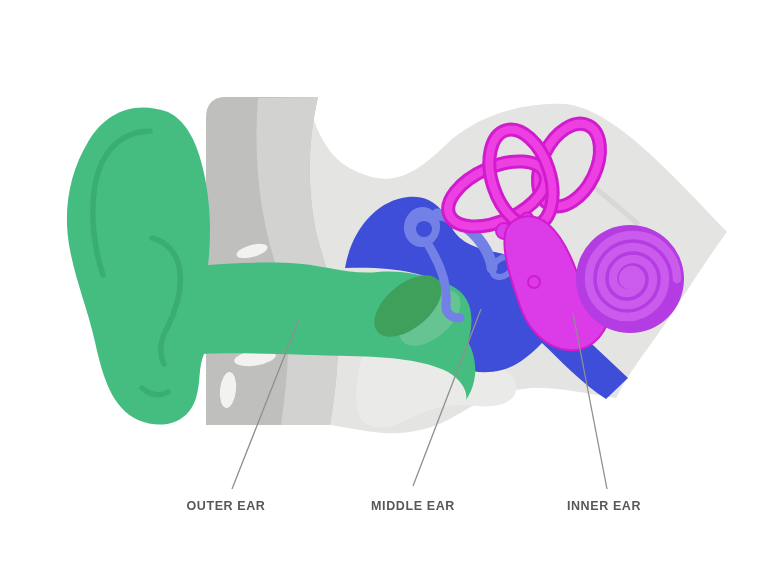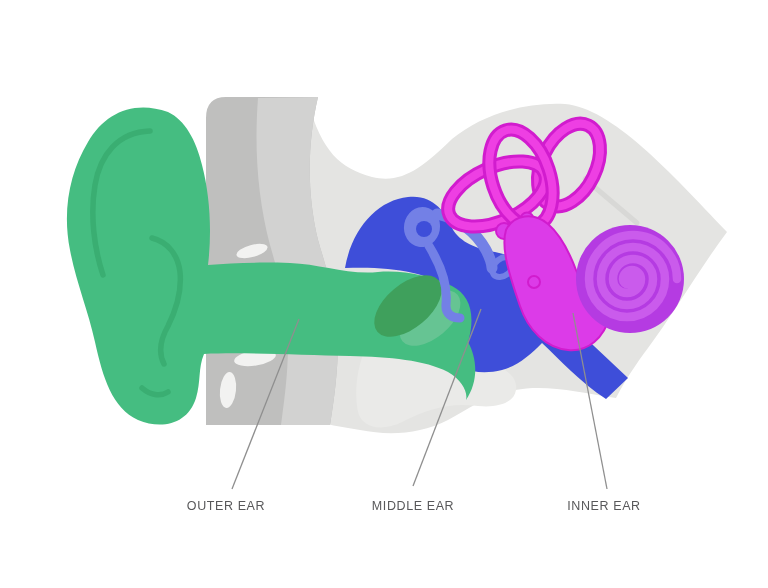--- a/index.html
+++ b/index.html
@@ -1,17 +1,17 @@
 <!DOCTYPE html>
 <html style="--background: #ffffff; --skin_gray_dark: #bfbfbe; --skin_gray_mid: #d2d2d1; --bone_gray_light: #e4e4e2; --bone_gray_lighter: #eaeae8; --bone_fold: #d8d8d6; --highlight_white: #f2f2f1; --outer_green: #45bd81; --outer_green_fold: #3aae72; --eardrum_green_dark: #3fa05c; --eardrum_green_light: #66c493; --middle_blue: #3e4ed9; --ossicle_blue_light: #7380e6; --inner_magenta: #ee3fe3; --inner_magenta_border: #d11cce; --vestibule_magenta: #dc3be8; --cochlea_purple: #b53be2; --cochlea_spiral: #ca5bec; --label_text: #58585a; --leader_line: #8f8f8f;"><head>
 <meta charset="utf-8">
 <style>
   html,body{margin:0;padding:0;background:#ffffff;}
   #stage{position:relative;width:768px;height:588px;background:var(--background,#fff);overflow:hidden;
-         font-family:"Liberation Sans", sans-serif;}
+         font-family:"Liberation Sans", sans-serif;font-weight:bold;}
   svg{display:block}
   .skin-dark{fill:var(--skin_gray_dark)}
   .skin-mid{fill:var(--skin_gray_mid)}
   .bone{fill:var(--bone_gray_light)}
   .bone-hl{fill:var(--bone_gray_lighter)}
   .bone-fold{stroke:var(--bone_fold);stroke-width:5;fill:none;stroke-linecap:round}
   .white-hl{fill:var(--highlight_white)}
   .pinna{fill:var(--outer_green)}
   .ear-fold{stroke:var(--outer_green_fold);stroke-width:5.5;fill:none;stroke-linecap:round}
   .eardrum-dark{fill:var(--eardrum_green_dark)}

